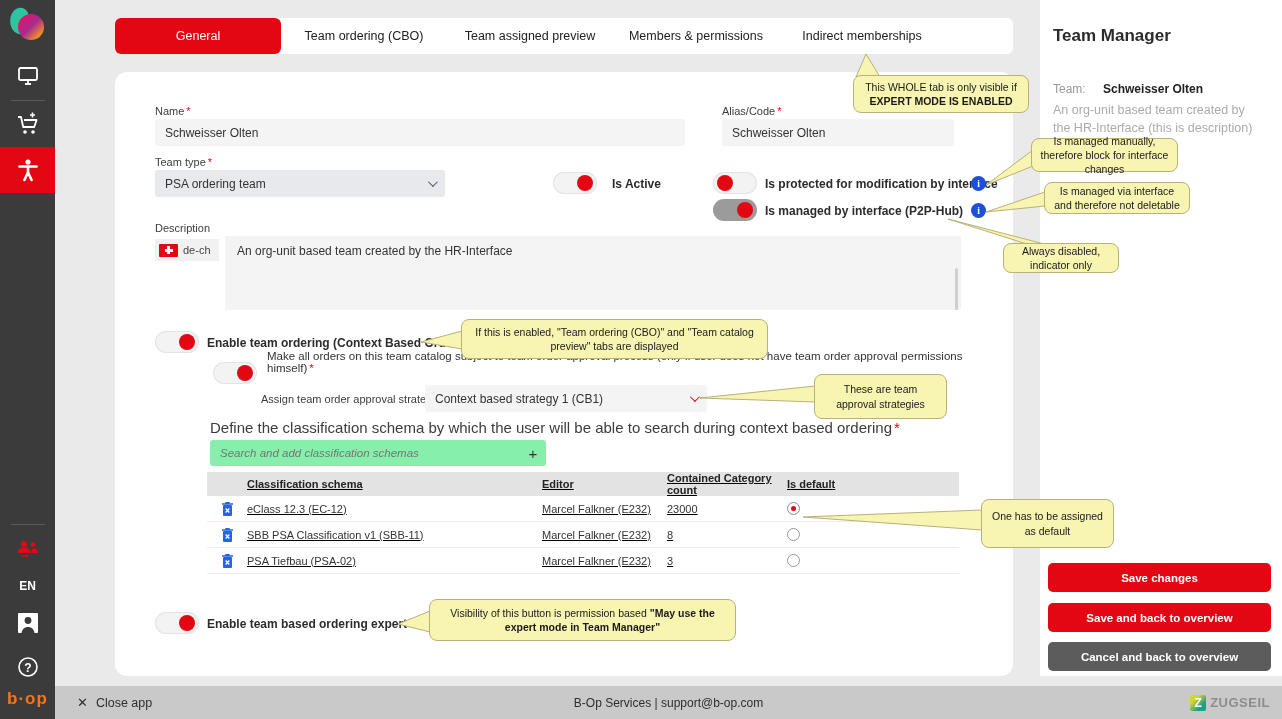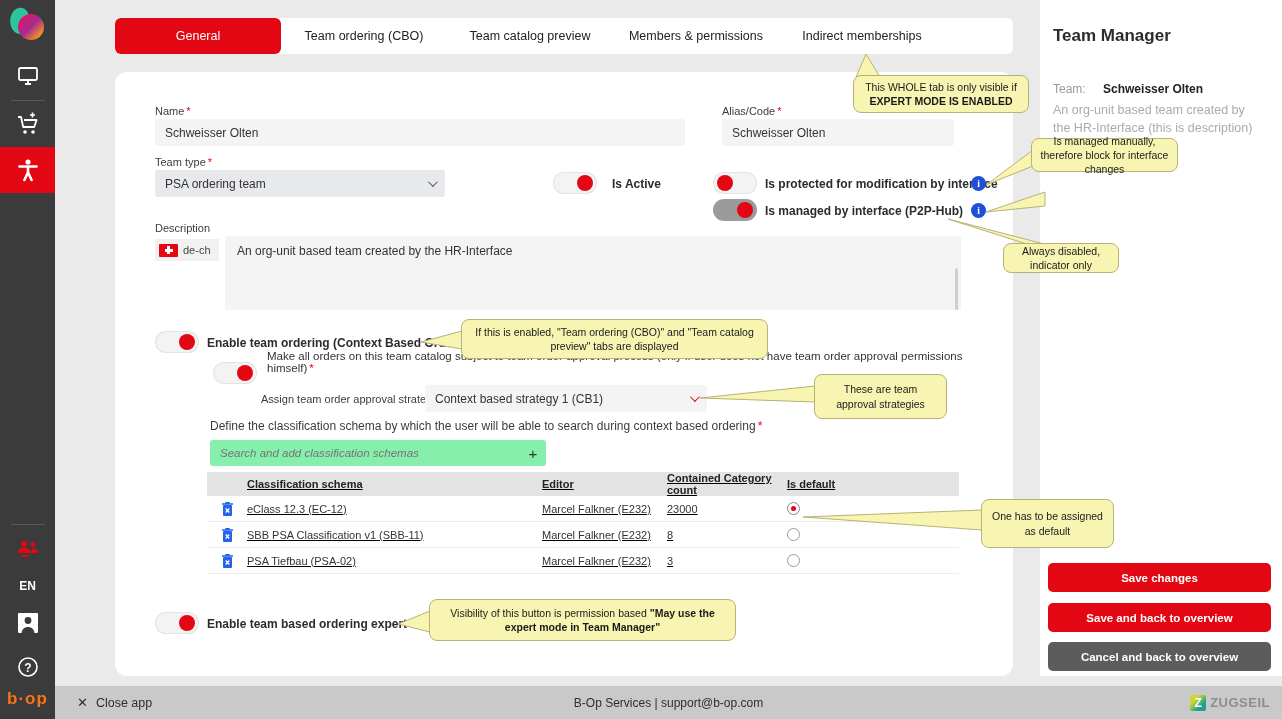--- a/index.html
+++ b/index.html
@@ -176,21 +176,21 @@
     <div class="footer-center">B-Op Services | support@b-op.com</div>
     <div class="zugseil">
       <span class="z-mark">Z</span>
       <span class="z-text">ZUGSEIL</span>
     </div>
   </div>
 
   <div class="tabstrip">
     <div class="tab active">General</div>
     <div class="tab">Team ordering (CBO)</div>
-    <div class="tab">Team catalog preview</div>
+    <div class="tab">Team assigned preview</div>
     <div class="tab">Members &amp; permissions</div>
     <div class="tab">Indirect memberships</div>
   </div>
 
   <div class="card">
 
     <div class="lbl" style="left:40px;top:33px;"><span>Name</span><span class="req">*</span></div>
     <input class="tinput" style="left: 40px; top: 47px; width: 530px;" value="Schweisser Olten">
 
     <div class="lbl" style="left:607px;top:33px;"><span>Alias/Code</span><span class="req">*</span></div>
@@ -236,21 +236,21 @@
         <div class="knob"></div>
       </div>
     <div class="tglbl normal" style="left:152px;top:278px;width:700px;"><span>Make all orders on this team catalog subject to team order approval process (only if user does not have team order approval permissions himself)</span><span class="req">*</span></div>
 
     <div class="lbl" style="left:146px;top:321px;">Assign team order approval strategy</div>
     <div class="selbox lightsel" style="left:310px;top:313px;width:282px;">
       <span>Context based strategy 1 (CB1)</span>
       <span class="chev red"></span>
     </div>
 
-    <div class="lbl" style="left:95px;top:347px;font-size:12px;"><span>Define the classification schema by which the user will be able to search during context based ordering</span><span class="req">*</span></div>
+    <div class="lbl" style="left:95px;top:347px;font-size:15px;"><span>Define the classification schema by which the user will be able to search during context based ordering</span><span class="req">*</span></div>
 
     <div class="searchbox">
       <input placeholder="Search and add classification schemas" style="">
       <span class="plus">+</span>
     </div>
 
     <div class="tbl">
       <div class="tbl-head">
         <div class="c-ic"></div>
         <div class="c-schema">Classification schema</div>
@@ -337,20 +337,23 @@
     <polygon points="430,611 430,632 398,624" fill="#f8f4b2" stroke="#b8b178" stroke-width="1"></polygon>
   </svg>
 
   <div class="tip" style="left:853px;top:75px;width:176px;height:38px;">
     <span>This WHOLE tab is only visible if</span>
     <b>EXPERT MODE IS ENABLED</b>
   </div>
   <div class="tip" style="left:1031px;top:138px;width:147px;height:34px;">
     <span>Is managed manually, therefore block for interface changes</span>
   </div>
+  <div class="tip" style="left:1044px;top:182px;width:146px;height:32px;">
+    <span>Is managed via interface and therefore not deletable</span>
+  </div>
   <div class="tip" style="left:1003px;top:243px;width:116px;height:30px;">
     <span>Always disabled, indicator only</span>
   </div>
   <div class="tip" style="left:461px;top:319px;width:307px;height:40px;">
     <span>If this is enabled, "Team ordering (CBO)" and "Team catalog preview" tabs are displayed</span>
   </div>
   <div class="tip" style="left:814px;top:374px;width:133px;height:45px;">
     <span>These are team approval strategies</span>
   </div>
   <div class="tip" style="left:981px;top:499px;width:133px;height:49px;">

